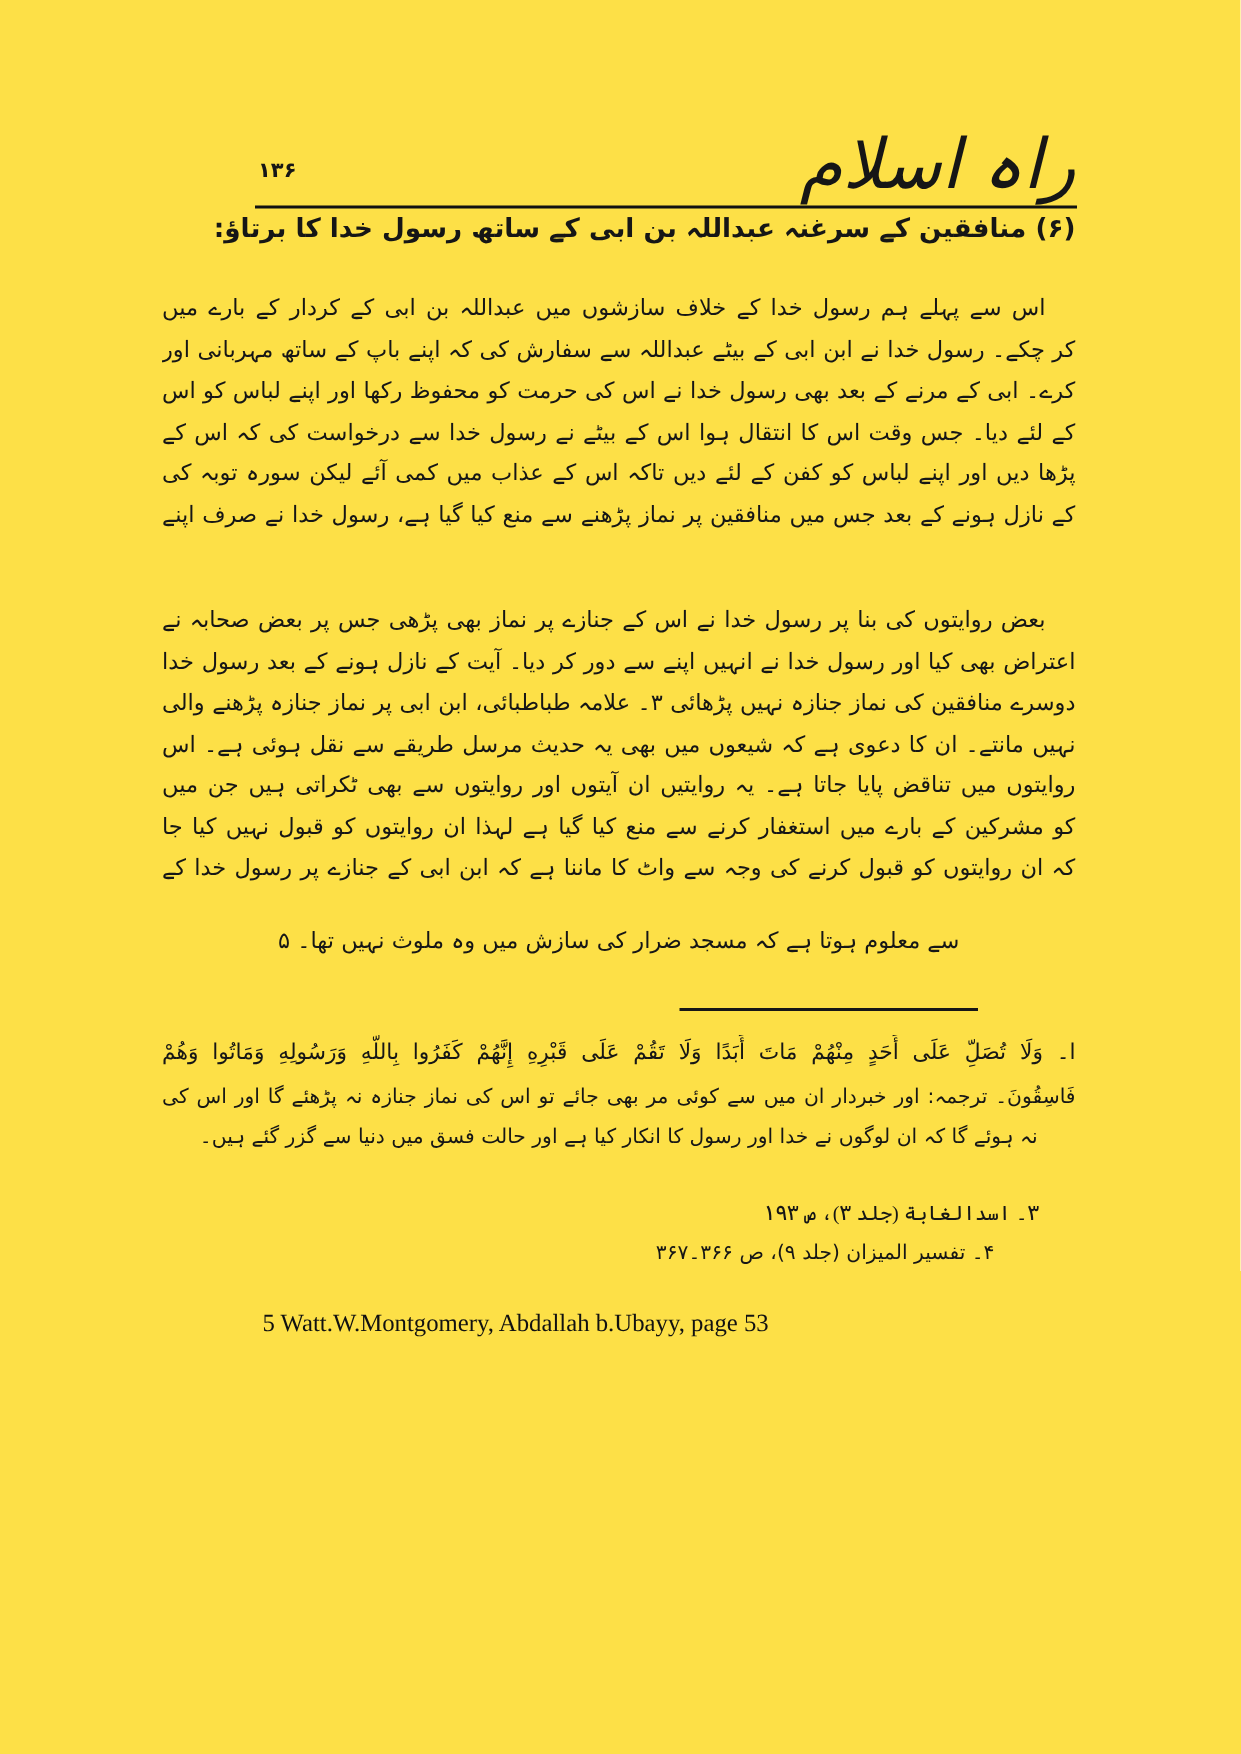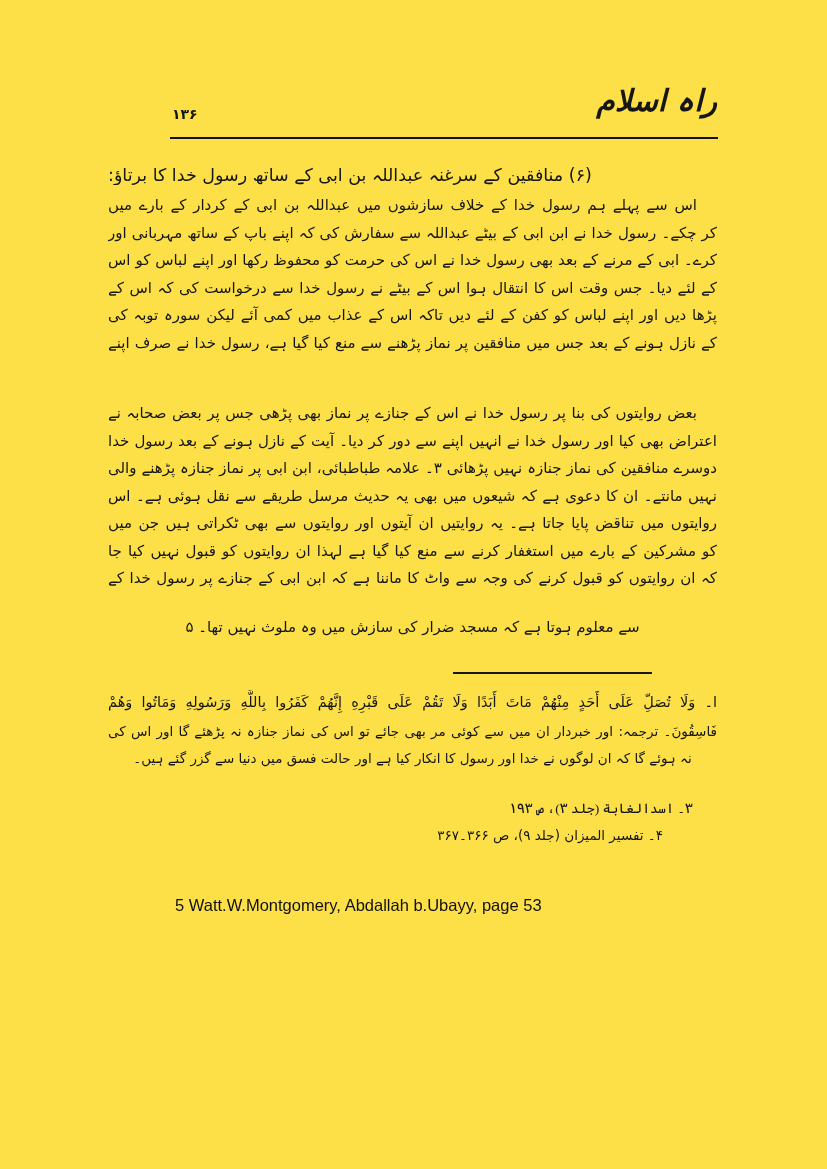--- a/index.html
+++ b/index.html
@@ -24,43 +24,43 @@
     left: 172px;
     font-size: 14px;
     font-weight: bold;
     letter-spacing: 1px;
     direction: rtl;
   }
   .masthead {
     position: absolute;
     top: 84px;
     right: 110px;
-    font-size: 30px;
-    font-weight: bold;
+    font-size: 46px;
+    font-weight: normal;
     font-style: italic;
     direction: rtl;
     line-height: 1.1;
     letter-spacing: -1px;
   }
   .header-rule {
     position: absolute;
     top: 137px;
     left: 170px;
     width: 548px;
     height: 2px;
     background: #111111;
   }
   .heading {
     position: absolute;
-    top: 165px;
+    top: 142px;
     right: 110px;
     width: 609px;
     font-size: 17.5px;
-    font-weight: normal;
-    text-align: left;
+    font-weight: bold;
+    text-align: right;
     white-space: nowrap;
     overflow: hidden;
   }
   .bline {
     position: absolute;
     right: 110px;
     width: 609px;
     height: 28px;
     overflow: hidden;
     font-size: 15px;
@@ -109,23 +109,23 @@
   }
   .fline.center {
     text-align: center;
     text-align-last: center;
     -moz-text-align-last: center;
   }
   .fline.ind24 { padding-right: 24px; font-family: Liberation Serif, serif; }
   .fline.ind54 { padding-right: 54px; }
   .fn-en {
     position: absolute;
-    top: 896px;
+    top: 872px;
     left: 175px;
-    font-family: Liberation Sans, sans-serif;
+    font-family: Liberation Serif, serif;
     font-size: 16.5px;
     direction: ltr;
     color: #111111;
     white-space: nowrap;
   }
 </style>
 </head>
 <body>
 
 <div class="page">

